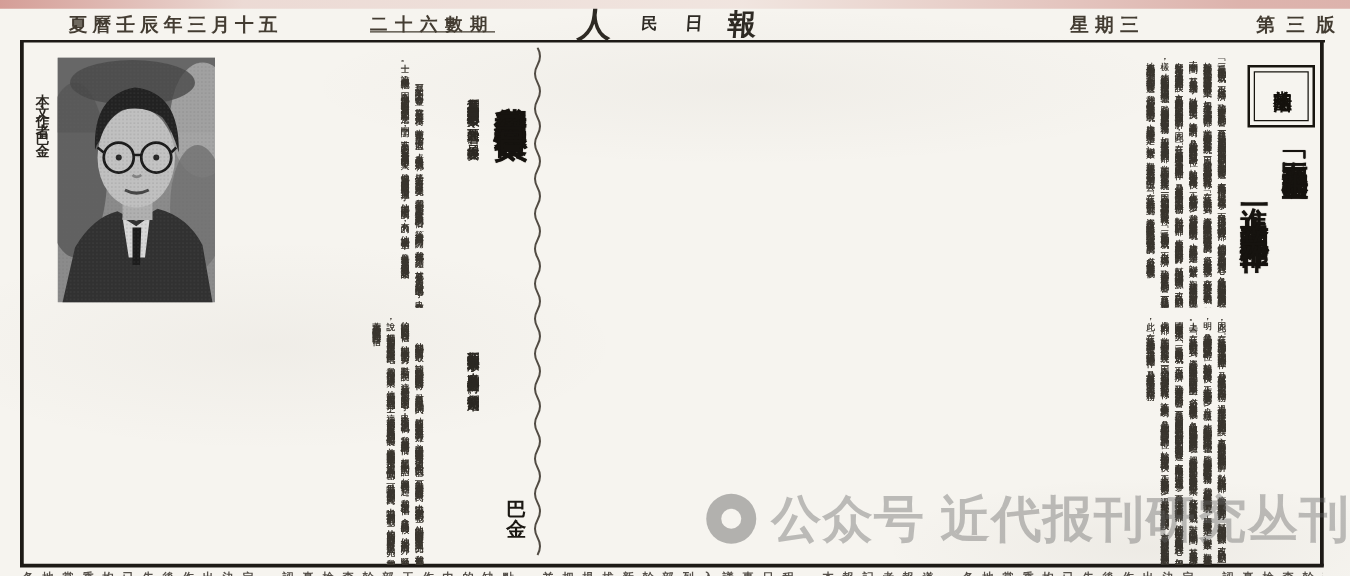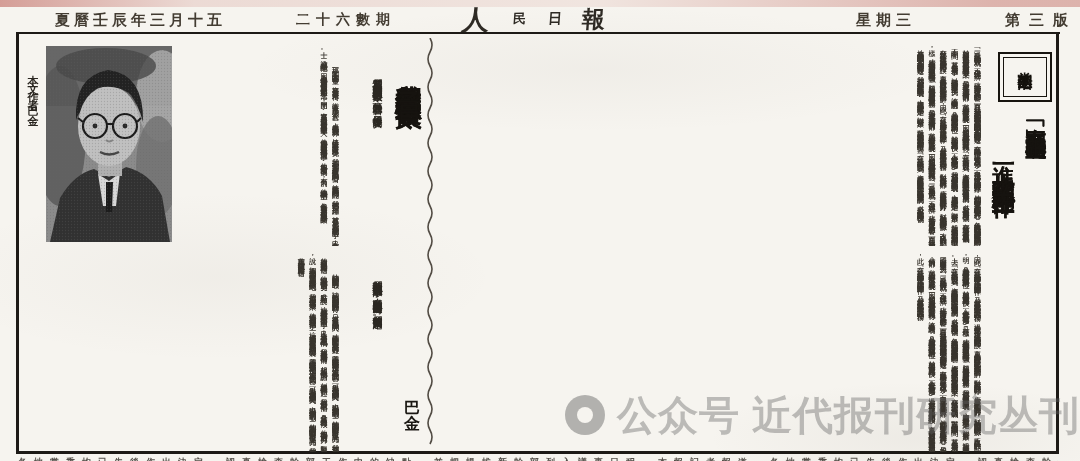--- a/index.html
+++ b/index.html
@@ -37,21 +37,21 @@
     font-size:9px;font-weight:bold;letter-spacing:7px;color:#55504a;white-space:nowrap;}
 </style>
 </head>
 <body>
 
 <div id="page">
 
   <div id="pink"></div>
 
   <div class="abs hdr" style="left:55px;letter-spacing:4px;">夏曆壬辰年三月十五</div>
-  <div class="abs hdr" style="left:296px;letter-spacing:6px;font-size:14px;">二十六數期</div>
+  <div class="abs hdr" style="left:296px;letter-spacing:6px;font-size:14px;text-decoration:underline;">二十六數期</div>
   <div class="abs" style="left:462px;top:2px;width:180px;color:#2e2a24;transform:skewX(-4deg);">
     <span style="font-size:27px;font-weight:bold;">人</span>
     <span style="font-size:13px;font-weight:bold;margin-left:20px;vertical-align:6px;">民</span>
     <span style="font-size:14px;font-weight:bold;margin-left:18px;vertical-align:6px;">日</span>
     <span style="font-size:23px;font-weight:bold;margin-left:16px;vertical-align:2px;">報</span>
   </div>
   <div class="abs hdr" style="left:856px;letter-spacing:5px;">星期三</div>
   <div class="abs hdr" style="left:986px;letter-spacing:9px;margin-left:19px;">第三版</div>
 
   <div class="abs rule" style="left:18px;top:32px;width:1042px;height:2px;"></div>

